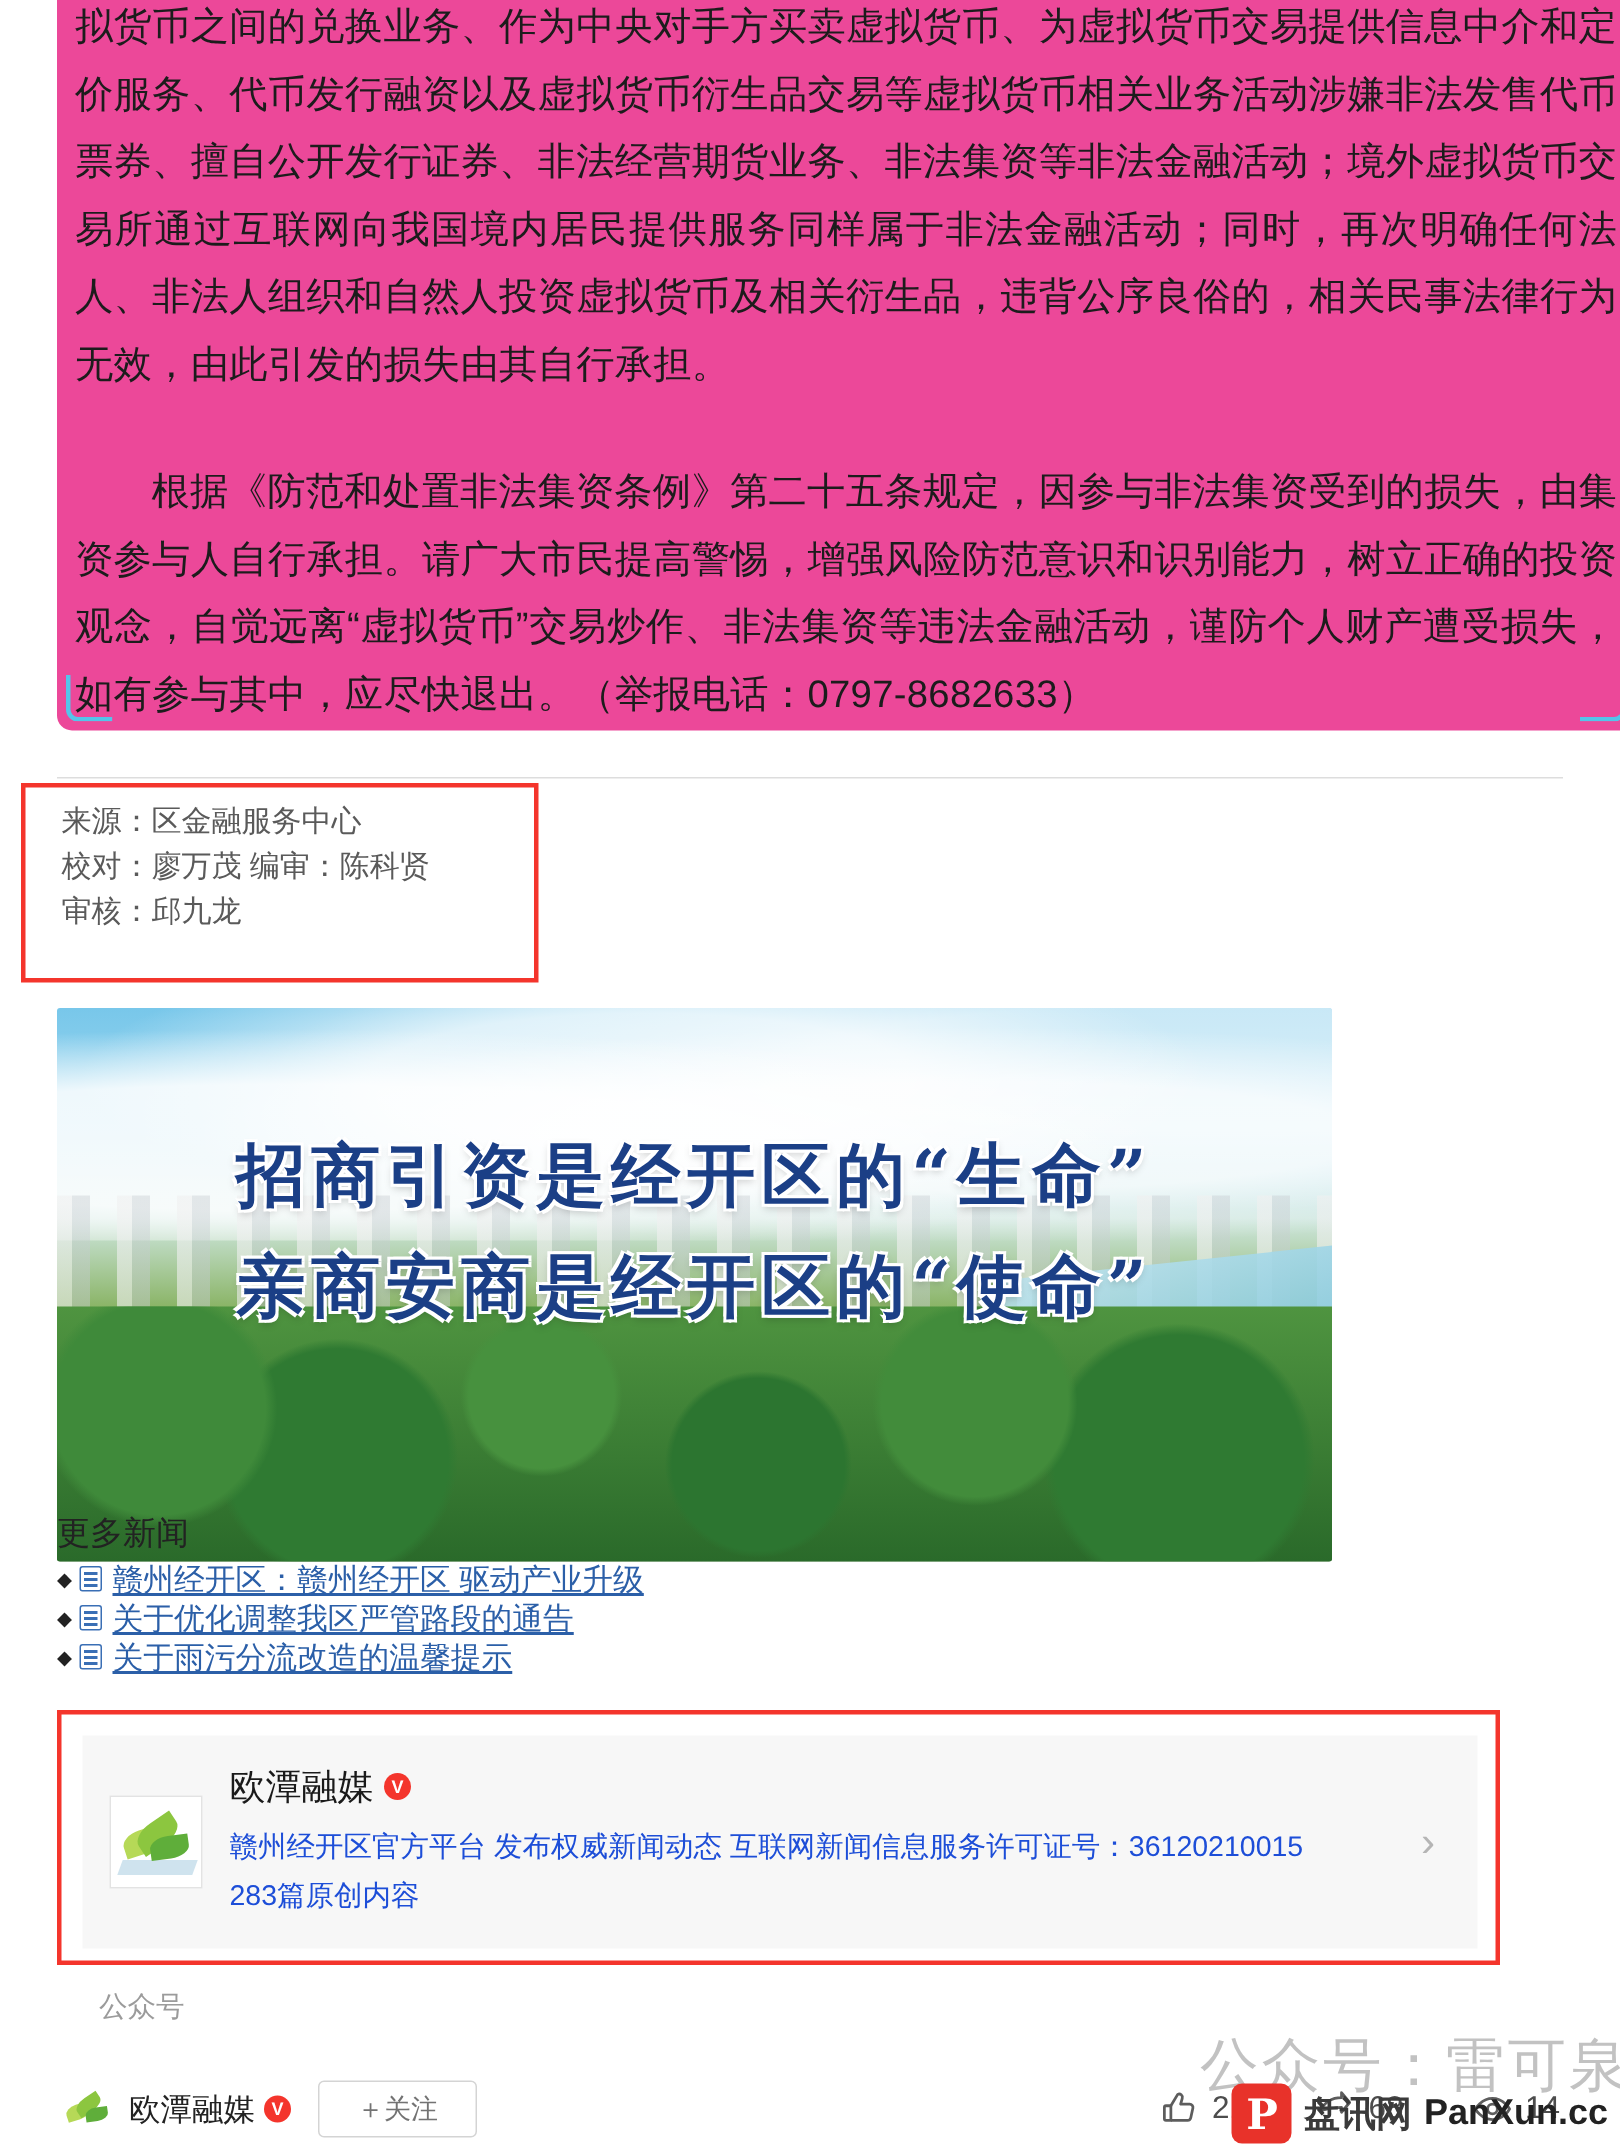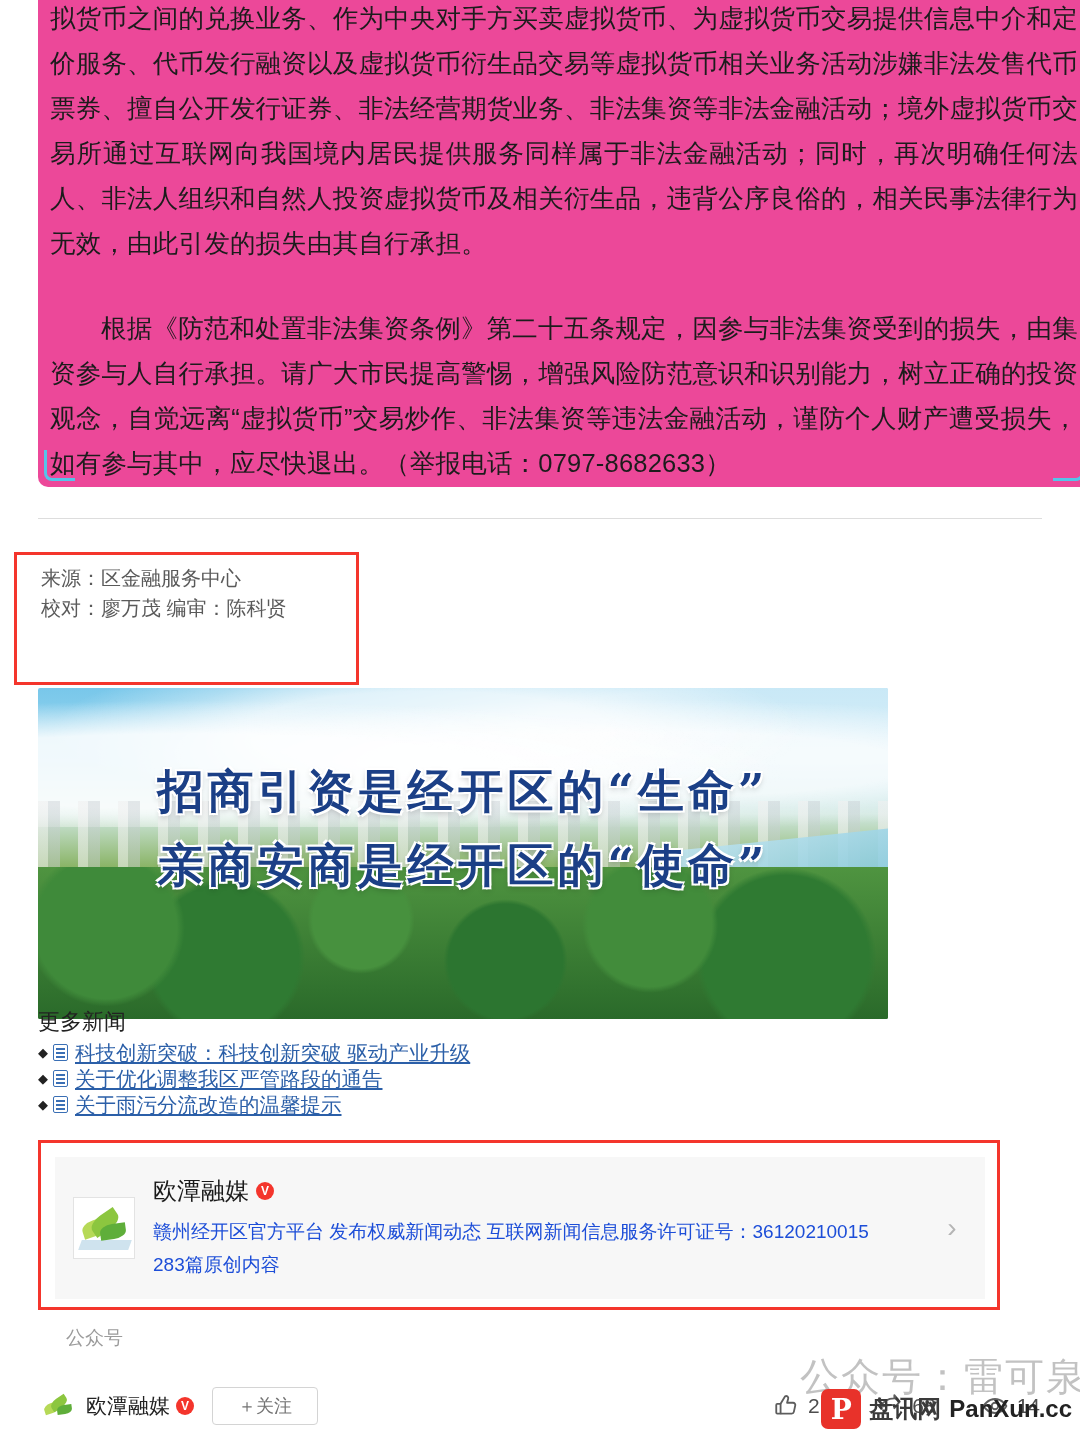--- a/index.html
+++ b/index.html
@@ -49,32 +49,31 @@
     position: absolute; left: 38px; top: 518px; width: 1004px;
     border-top: 1px solid #ddd;
   }
 
   
   .credits {
     position: absolute; left: 14px; top: 522px;
     width: 345px; height: 133px;
     border: 3px solid #f4352c;
     padding: 8px 12px 0 24px;
-    margin-top: 30px;
   }
   .credits .line {
     font-size: 20px;
     line-height: 30px;
     color: #5a5a5a;
   }
 
   
   .banner {
-    position: absolute; left: 38px; top: 688px;
-    width: 850px; height: 331px;
+    position: absolute; left: 38px; top: 672px;
+    width: 850px; height: 369px;
     border-radius: 2px;
     overflow: hidden;
     background: linear-gradient(to bottom, #78c7ea 0%, #9fd8ef 22%, #cfe7e0 38%, #86b15f 55%, #4e8f3c 75%, #2f6b2b 100%);
   }
   .banner .sky-clouds {
     position: absolute; left: 0; top: 0; width: 100%; height: 42%;
     background:
       radial-gradient(ellipse at 18% 60%, rgba(255,255,255,.85) 0 32%, rgba(255,255,255,0) 60%),
       radial-gradient(ellipse at 46% 30%, rgba(255,255,255,.7) 0 28%, rgba(255,255,255,0) 58%),
       radial-gradient(ellipse at 72% 55%, rgba(255,255,255,.75) 0 30%, rgba(255,255,255,0) 60%),
@@ -256,39 +255,40 @@
   <div class="notice">
     <p class="first">拟货币之间的兑换业务、作为中央对手方买卖虚拟货币、为虚拟货币交易提供信息中介和定价服务、代币发行融资以及虚拟货币衍生品交易等虚拟货币相关业务活动涉嫌非法发售代币票券、擅自公开发行证券、非法经营期货业务、非法集资等非法金融活动；境外虚拟货币交易所通过互联网向我国境内居民提供服务同样属于非法金融活动；同时，再次明确任何法人、非法人组织和自然人投资虚拟货币及相关衍生品，违背公序良俗的，相关民事法律行为无效，由此引发的损失由其自行承担。</p>
     <p class="second">根据《防范和处置非法集资条例》第二十五条规定，因参与非法集资受到的损失，由集资参与人自行承担。请广大市民提高警惕，增强风险防范意识和识别能力，树立正确的投资观念，自觉远离“虚拟货币”交易炒作、非法集资等违法金融活动，谨防个人财产遭受损失，如有参与其中，应尽快退出。（举报电话：0797-8682633）</p>
   </div>
 
   <div class="divider"></div>
 
   <div class="credits">
     <div class="line">来源：区金融服务中心</div>
     <div class="line">校对：廖万茂  编审：陈科贤</div>
+    <div class="line">审核：邱九龙</div>
   </div>
 
   <div class="banner">
     <div class="sky-clouds"></div>
     <div class="city"></div>
     <div class="river"></div>
     <div class="forest"></div>
     <div class="slogan">
       <div>招商引资是经开区的“生命”</div>
       <div>亲商安商是经开区的“使命”</div>
     </div>
   </div>
 
   <div class="more-title">更多新闻</div>
   <div class="news-list">
     <div class="news-item">
       <span class="bullet">◆</span>
       <span class="docicon"></span>
-      <span class="link">科技创新突破：科技创新突破 驱动产业升级</span>
+      <span class="link">赣州经开区：赣州经开区 驱动产业升级</span>
     </div>
     <div class="news-item">
       <span class="bullet">◆</span>
       <span class="docicon"></span>
       <span class="link">关于优化调整我区严管路段的通告</span>
     </div>
     <div class="news-item">
       <span class="bullet">◆</span>
       <span class="docicon"></span>
       <span class="link">关于雨污分流改造的温馨提示</span>

